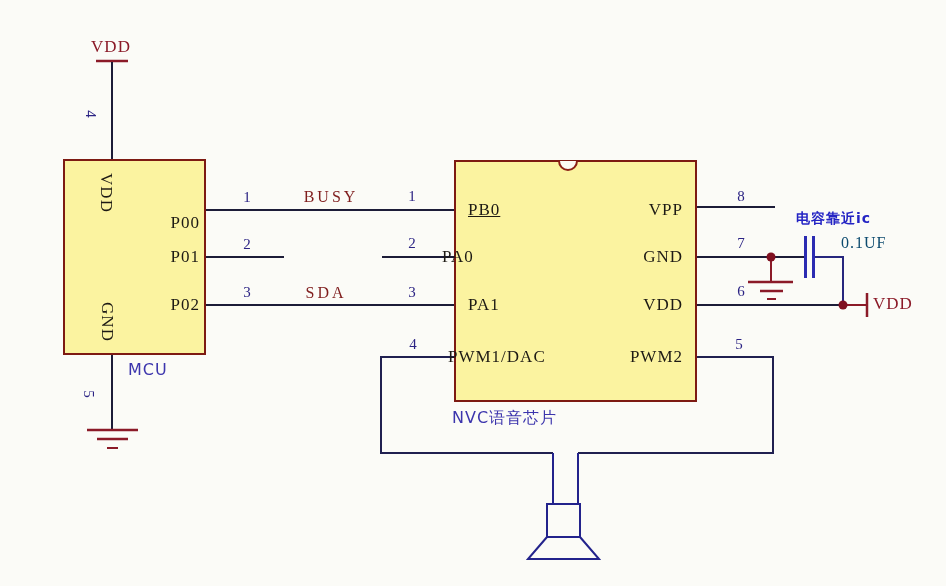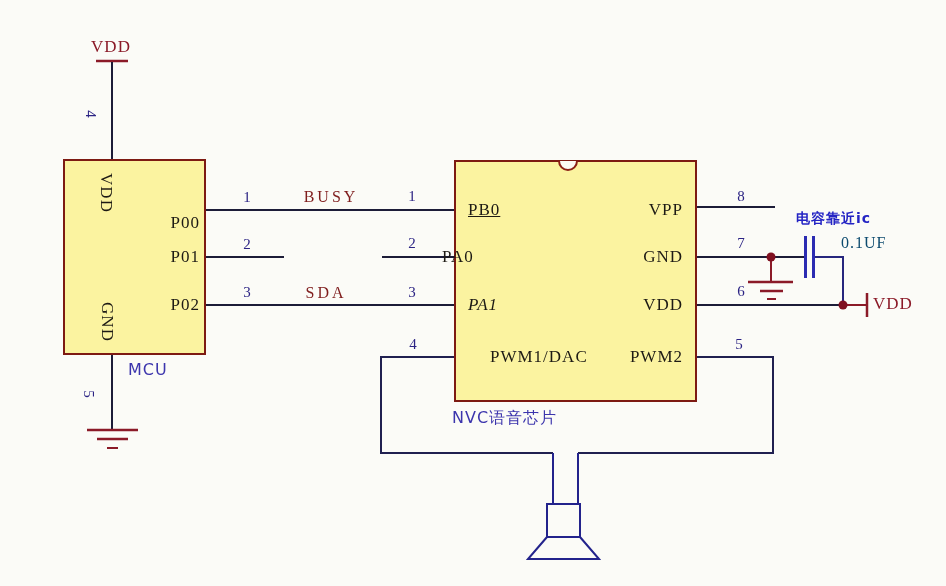--- a/index.html
+++ b/index.html
@@ -99,22 +99,22 @@
   <div class="txt net-label ctr" style="left:331px;top:197px;">BUSY</div>
   <div class="txt net-label ctr" style="left:326px;top:293px;">SDA</div>
 
   <div class="txt pin-num ctr" style="left:412px;top:196px;">1</div>
   <div class="txt pin-num ctr" style="left:412px;top:243px;">2</div>
   <div class="txt pin-num ctr" style="left:412px;top:292px;">3</div>
   <div class="txt pin-num ctr" style="left:413px;top:344px;">4</div>
 
   <div class="txt pin-name" style="left:468px;top:201px;text-decoration:underline;">PB0</div>
   <div class="txt pin-name" style="left:442px;top:248px;">PA0</div>
-  <div class="txt pin-name" style="left:468px;top:296px;font-style:italic;">PA1</div>
-  <div class="txt pin-name" style="left:490px;top:348px;">PWM1/DAC</div>
+  <div class="txt pin-name" style="left:468px;top:296px;">PA1</div>
+  <div class="txt pin-name" style="left:448px;top:348px;">PWM1/DAC</div>
   <div class="txt pin-name ra" style="left:599px;top:201px;width:84px;">VPP</div>
   <div class="txt pin-name ra" style="left:599px;top:248px;width:84px;">GND</div>
   <div class="txt pin-name ra" style="left:599px;top:296px;width:84px;">VDD</div>
   <div class="txt pin-name ra" style="left:599px;top:348px;width:84px;">PWM2</div>
   <div class="txt blk-label" style="left:452px;top:410px;">NVC语音芯片</div>
 
   <div class="txt pin-num ctr" style="left:741px;top:196px;">8</div>
   <div class="txt pin-num ctr" style="left:741px;top:243px;">7</div>
   <div class="txt pin-num ctr" style="left:741px;top:291px;">6</div>
   <div class="txt pin-num ctr" style="left:739px;top:344px;">5</div>

